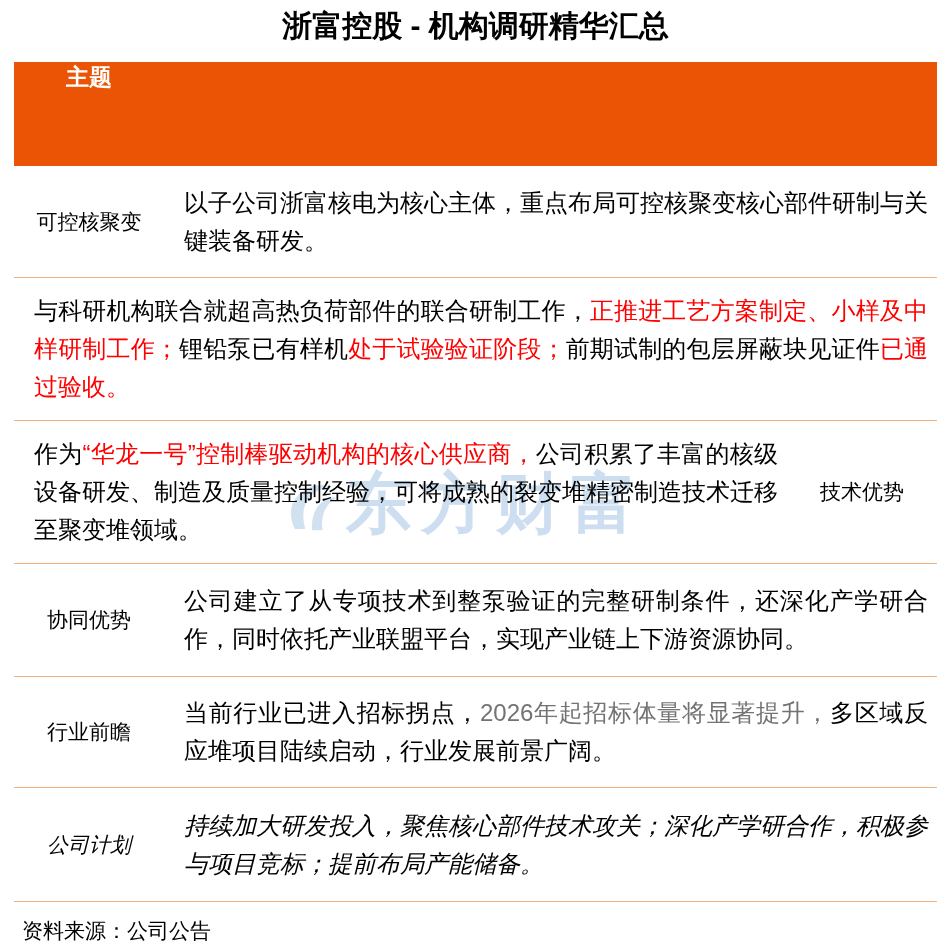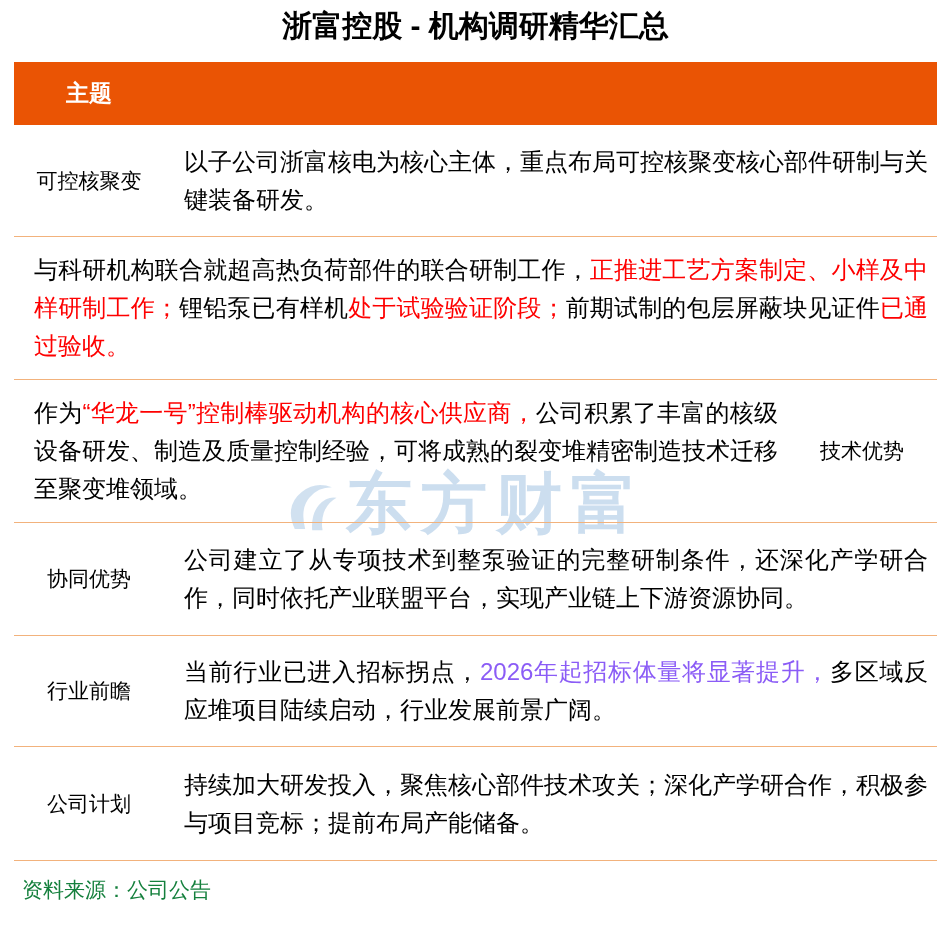--- a/index.html
+++ b/index.html
@@ -38,64 +38,64 @@
     line-height: 36px;
   }
 
   .table {
     margin: 18px 14px 0 14px;
     width: 923px;
   }
   .thead {
     display: flex;
     background: #EA5404;
-    height: 63px;
-    align-items: center;
+    height: 104px;
+    align-items: flex-start;
   }
   .th {
     color: #ffffff;
     font-weight: bold;
     font-size: 23px;
     text-align: center;
   }
   .th.topic { width: 150px; flex: 0 0 150px; }
   .th.content { flex: 1; }
 
   .row {
     display: flex;
     align-items: center;
     border-bottom: 1px solid #F2B27C;
   }
   .row:nth-child(1) { min-height: 112px; }
   .row:nth-child(2) { min-height: 140px; }
   .row:nth-child(3) { min-height: 142px; }
   .row:nth-child(4) { min-height: 113px; }
   .row:nth-child(5) { min-height: 111px; }
-  .row:nth-child(6) { min-height: 114px; }
+  .row:nth-child(6) { min-height: 114px; font-style: italic; }
 
   .cell.topic {
     width: 150px; flex: 0 0 150px;
     text-align: center;
     font-size: 21px;
     color: #000000;
   }
   .cell.content {
     flex: 1;
     padding: 14px 9px 14px 20px;
     font-size: 24px;
     line-height: 38px;
     color: #000000;
     text-align: justify;
   }
   .cell.content .hl { color: #FE0000; }
 
   .source {
     margin: 15px 0 0 22px;
     font-size: 21px;
-    color: #15803d;
+    color: #000000;
   }
 </style>
 </head>
 <body>
 
 <div class="page">
 
   <div class="watermark">
     <svg viewBox="0 0 100 100" aria-hidden="true">
       <path fill="currentColor" d="M22 88 Q4 48 34 24 Q58 5 86 16 Q62 16 47 34 Q31 53 40 88 Z"></path>
@@ -126,21 +126,21 @@
     <div class="cell topic">技术优势</div>
   </div>
 
   <div class="row" style="border-bottom-color: rgb(242, 178, 124);">
     <div class="cell topic">协同优势</div>
     <div class="cell content"><span>公司建立了从专项技术到整泵验证的完整研制条件，还深化产学研合作，同时依托产业联盟平台，实现产业链上下游资源协同。</span></div>
   </div>
 
   <div class="row" style="border-bottom-color: rgb(242, 178, 124);">
     <div class="cell topic">行业前瞻</div>
-    <div class="cell content"><span>当前行业已进入招标拐点，</span><span class="hl" style="color: #8b5cf6;">2026年起招标体量将显著提升，</span><span>多区域反应堆项目陆续启动，行业发展前景广阔。</span></div>
+    <div class="cell content"><span>当前行业已进入招标拐点，</span><span class="hl" style="color: #737373;">2026年起招标体量将显著提升，</span><span>多区域反应堆项目陆续启动，行业发展前景广阔。</span></div>
   </div>
 
   <div class="row" style="border-bottom-color: rgb(242, 178, 124);">
     <div class="cell topic">公司计划</div>
     <div class="cell content"><span>持续加大研发投入，聚焦核心部件技术攻关；深化产学研合作，积极参与项目竞标；提前布局产能储备。</span></div>
   </div>
 </div>
     </div>
 
     <div class="source">资料来源：公司公告</div>

